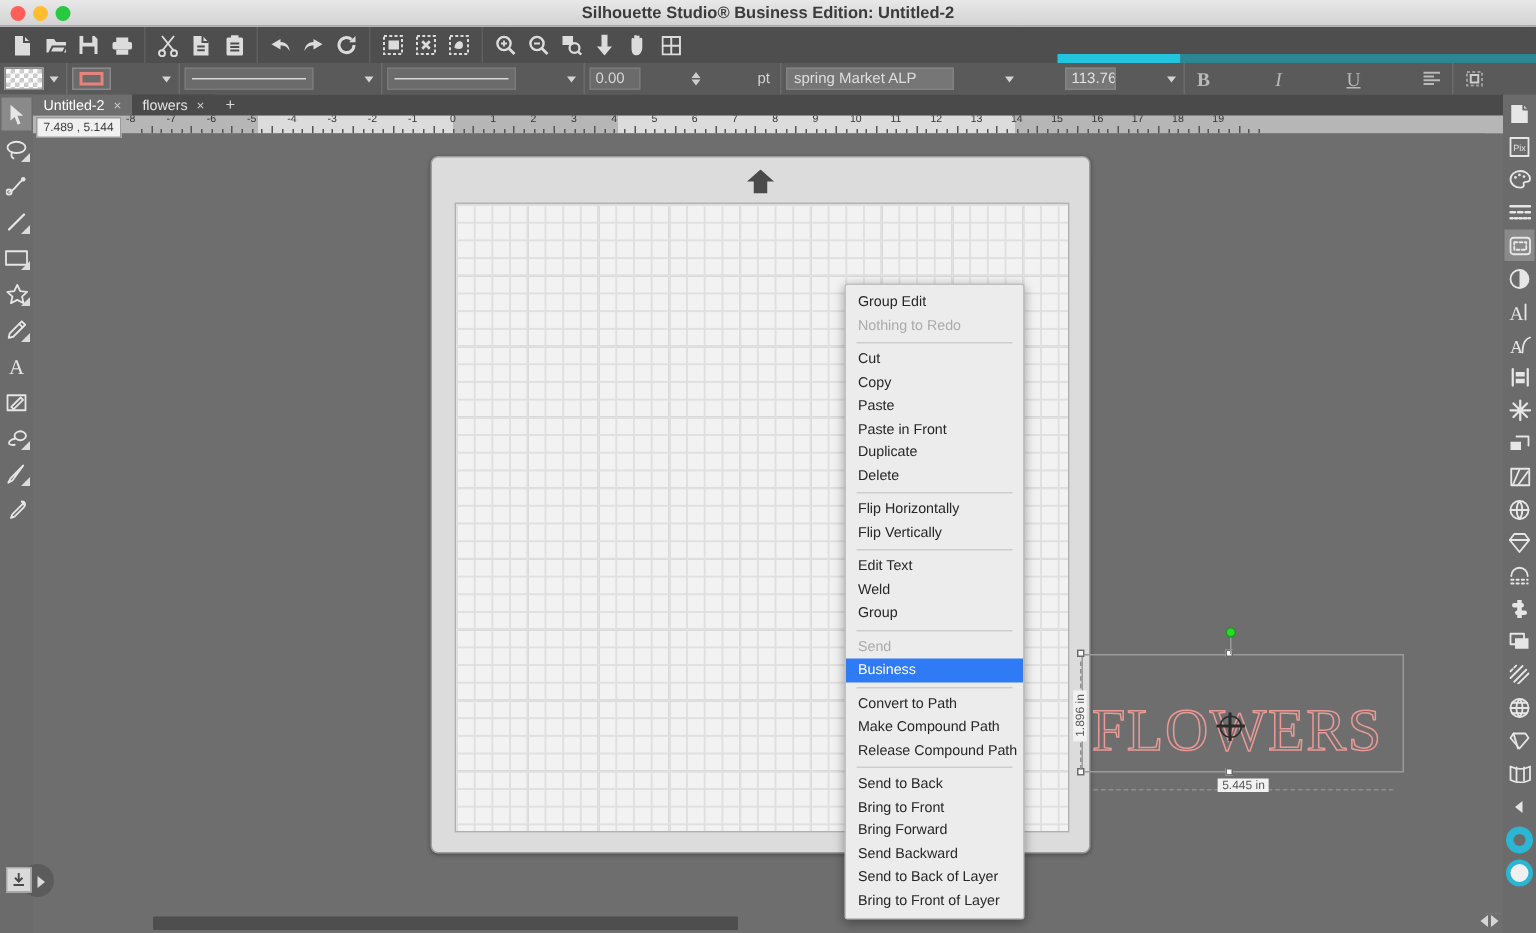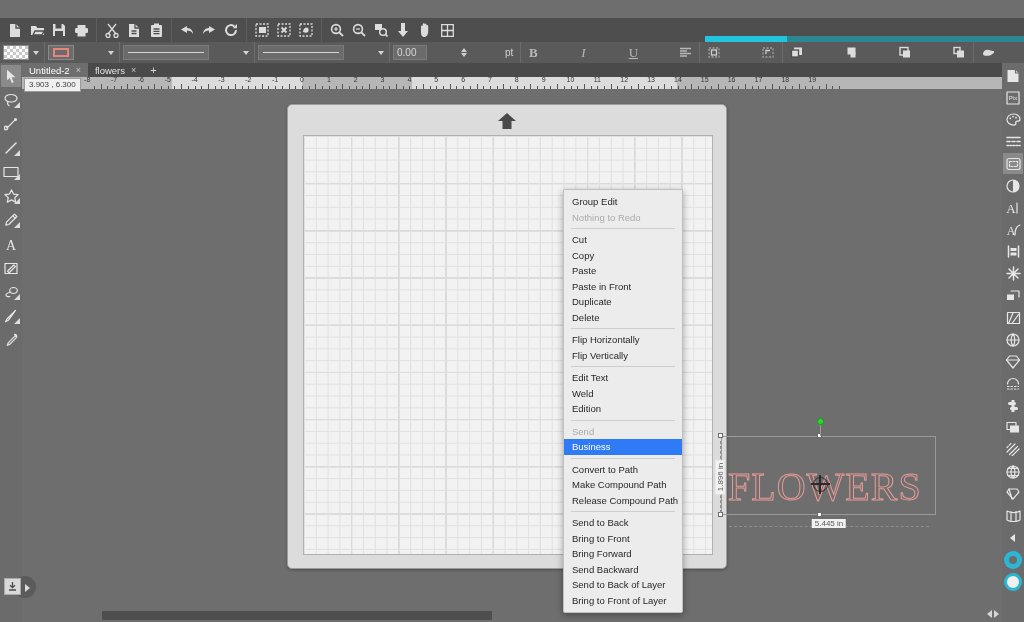--- a/index.html
+++ b/index.html
@@ -253,20 +253,28 @@
   }
   .dl-round i { position: absolute; left: 11px; top: 7.5px; width: 0; height: 0;
                 border-top: 4px solid transparent; border-bottom: 4px solid transparent;
                 border-left: 5px solid #dcdcdc; }
 </style>
 </head>
 <body>
 
 <div id="app">
 
+  <div class="titlebar">
+    <div class="traffic">
+      <span class="tl red"></span>
+      <span class="tl yellow"></span>
+      <span class="tl green"></span>
+    </div>
+    <div class="title-text">Silhouette Studio® Business Edition: Untitled-2</div>
+  </div>
 
   <div class="toolbar-main">
 
     <div class="tb-group">
       <div class="tb-btn">
         <svg width="14" height="15" viewBox="0 0 14 15">
             <path class="ico-f" d="M2 1h6l4 4v9H2z"></path>
             <path class="ico-s" style="stroke:#4e4e4e" d="M8 1v4h4"></path>
           </svg>
       </div>
@@ -457,20 +465,26 @@
 
     <div class="t2-group">
       <div class="numbox">0.00</div>
       <div class="spin">
           <i class="up"></i>
           <i class="dn"></i>
         </div>
       <span class="unit">pt</span>
     </div>
 
+    <div class="t2-group">
+      <div class="fontbox">spring Market ALP</div>
+      <div class="caret"></div>
+      <div class="sizebox">113.76</div>
+      <div class="caret"></div>
+    </div>
 
     <div class="t2-group">
       <span class="tchar serif" style="font-weight:bold">B</span>
       <span class="tchar serif" style="font-style:italic">I</span>
       <span class="tchar serif" style="text-decoration:underline">U</span>
       <span class="tb-btn">
         <svg width="13" height="11" viewBox="0 0 13 11">
             <path class="ico-s" style="stroke:#b9b9b9;stroke-width:1.3" d="M1 1.5h11M1 4h7M1 6.5h11M1 9h7"></path>
           </svg>
       </span>
@@ -700,21 +714,21 @@
       <div class="rh-tick" style="left: 770.012px; height: 3px;"></div>
       <div class="rh-tick" style="left: 776.725px; height: 5px;"></div>
       <div class="rh-tick" style="left: 783.438px; height: 3px;"></div>
       <div class="rh-tick" style="left: 790.15px; height: 3px;"></div>
       <div class="rh-num" style="left: 790.15px;">19</div>
       <div class="rh-tick" style="left: 796.862px; height: 3px;"></div>
       <div class="rh-tick" style="left: 803.575px; height: 5px;"></div>
       <div class="rh-tick" style="left: 810.288px; height: 3px;"></div>
       <div class="rh-tick" style="left: 817px; height: 3px;"></div>
     </div>
-  <div class="coord-readout">3.903 , 6.300</div>
+  <div class="coord-readout">7.489 , 5.144</div>
   <div class="ruler-v" id="rulerV">
       <div class="seg" style="top: 0px; height: 250px; background: rgb(220, 220, 220);"></div>
       <div class="seg" style="top: 250px; height: 110px; background: rgb(182, 182, 182);"></div>
       <div class="seg" style="top: 360px; height: 160px; background: rgb(220, 220, 220);"></div>
       <div class="rv-num" style="top: 28px;">0</div>
       <div class="rv-tick" style="top: 35.75px; width: 3px;"></div>
       <div class="rv-tick" style="top: 43.5px; width: 3px;"></div>
       <div class="rv-tick" style="top: 51.25px; width: 3px;"></div>
       <div class="rv-tick" style="top: 59px; width: 6px;"></div>
       <div class="rv-tick" style="top: 66.75px; width: 3px;"></div>
@@ -1072,21 +1086,21 @@
       <div class="ctxitem">Paste</div>
       <div class="ctxitem">Paste in Front</div>
       <div class="ctxitem">Duplicate</div>
       <div class="ctxitem">Delete</div>
       <div class="ctxsep"></div>
       <div class="ctxitem">Flip Horizontally</div>
       <div class="ctxitem">Flip Vertically</div>
       <div class="ctxsep"></div>
       <div class="ctxitem">Edit Text</div>
       <div class="ctxitem">Weld</div>
-      <div class="ctxitem">Edition</div>
+      <div class="ctxitem">Group</div>
       <div class="ctxsep"></div>
       <div class="ctxitem disabled">Send</div>
       <div class="ctxitem selected">Business</div>
       <div class="ctxsep"></div>
       <div class="ctxitem">Convert to Path</div>
       <div class="ctxitem">Make Compound Path</div>
       <div class="ctxitem">Release Compound Path</div>
       <div class="ctxsep"></div>
       <div class="ctxitem">Send to Back</div>
       <div class="ctxitem">Bring to Front</div>

